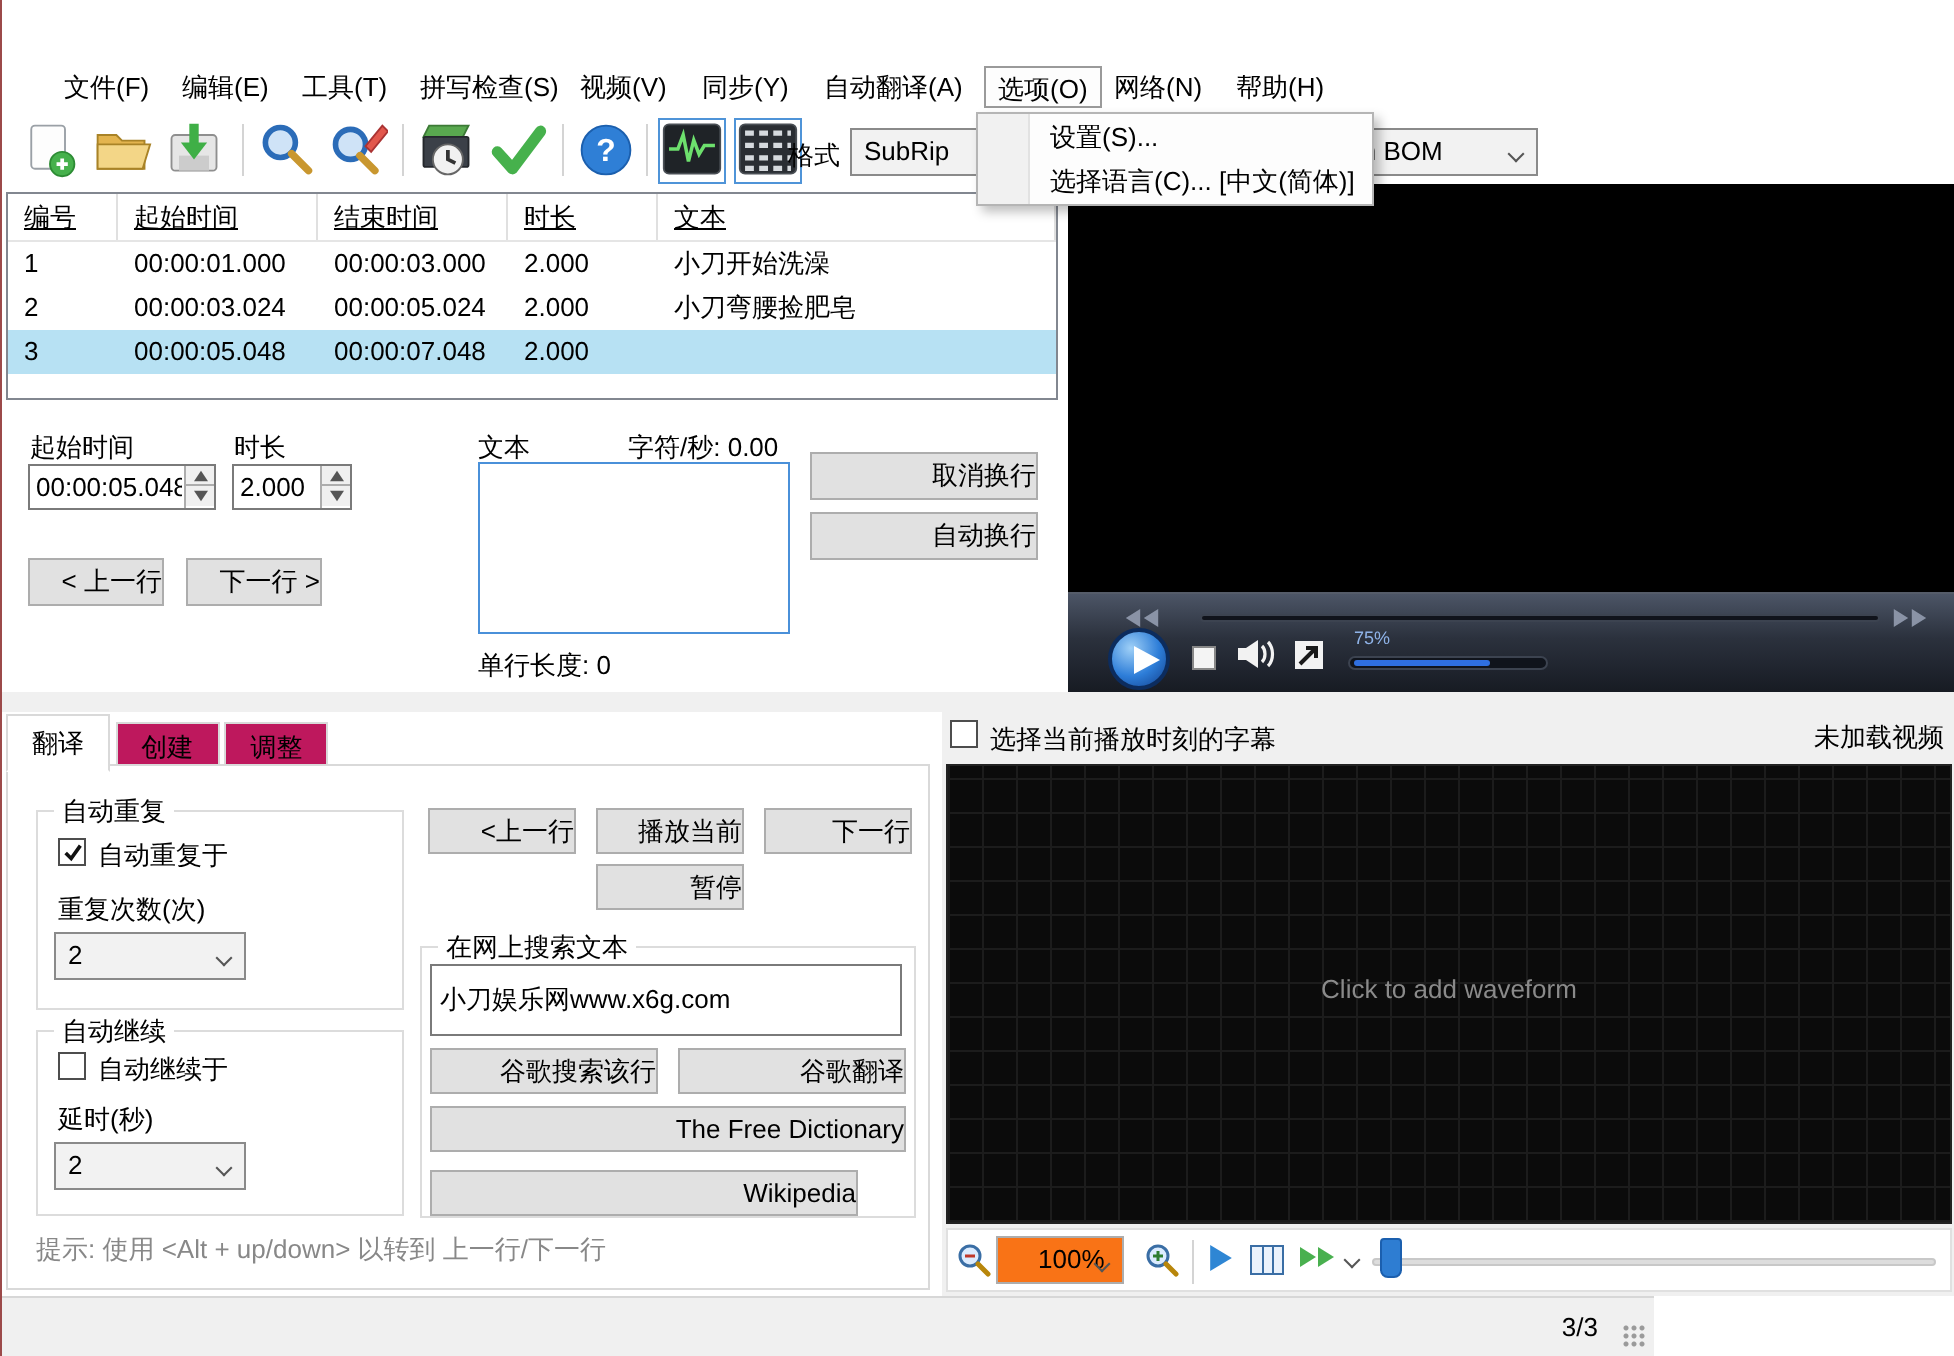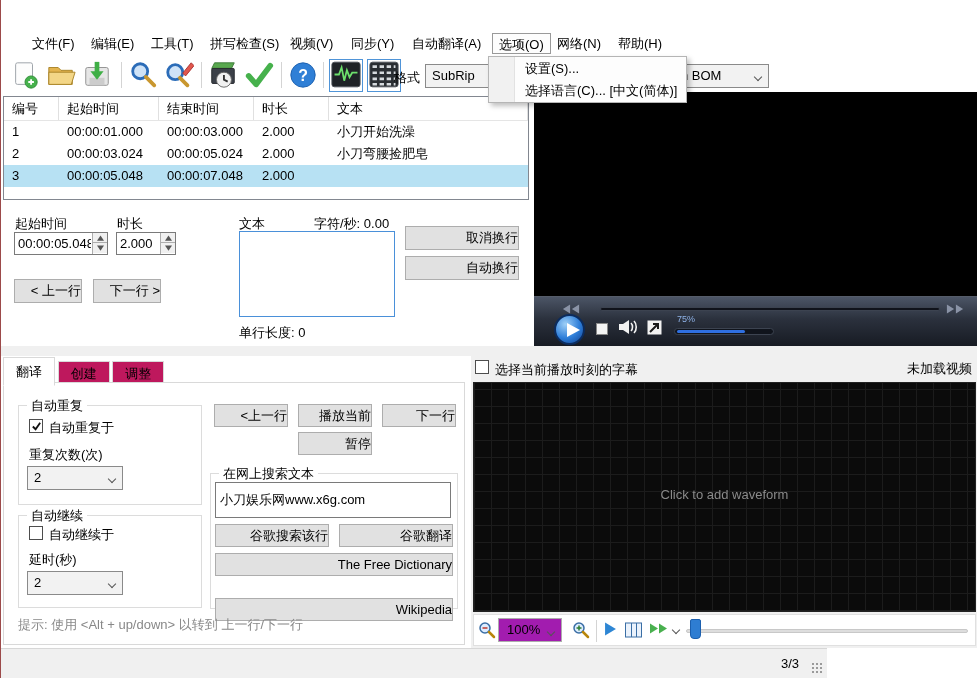--- a/index.html
+++ b/index.html
@@ -37,21 +37,21 @@
   #format-label { left:393px; top:13px; }
   .combo { border:1px solid #8a8a8a; background:#f2f2f2; height:24px; line-height:22px; font-size:13px; }
   #format-combo { left:424px; top:8px; width:130px; padding-left:6px; }
   #encoding-combo { left:576px; top:8px; width:192px; text-align:center; }
   .chev { position:absolute; right:7px; top:9px; width:6px; height:6px; border-right:1px solid #555; border-bottom:1px solid #555; transform:rotate(45deg); }
 
   
   #sub-table { left:2px; top:96px; width:526px; height:104px; border:1px solid #828790; background:#fff; font-size:13px; }
   .trow { display:grid; grid-template-columns:55px 100px 95px 75px 1fr; height:22px; line-height:22px; }
   #thead { height:24px; line-height:24px; border-bottom:1px solid #e5e5e5; }
-  #thead > div { border-right:1px solid #e0e0e0; padding-left:8px; }
+  #thead > div { border-right:1px solid #e0e0e0; padding-left:8px;text-decoration:underline; }
   .trow > div { padding-left:8px; overflow:hidden; white-space:nowrap; }
   .trow.selected { background:#b7e1f3; }
 
   
   #edit-panel { left:0; top:200px; width:530px; height:147px; background:#fff; }
   .lbl { font-size:13px; }
   .spin { border:1px solid #7a7a7a; background:#fff; height:23px; }
   .spin input { border:0; width:calc(100% - 16px); height:21px; font-size:13px; padding-left:3px; font-family:"Liberation Sans",sans-serif; }
   .spin-btns { position:absolute; right:0; top:0; width:15px; height:21px; border-left:1px solid #adadad; }
   .spin-btns div { height:10px; background:#f0f0f0; border-bottom:1px solid #adadad; text-align:center; }
@@ -94,21 +94,21 @@
                   padding:2px 4px; font-family:"Liberation Sans",sans-serif; background:#fff; vertical-align:top; }
 
   
   #wave-panel { left:470px; top:355px; width:507px; height:293px; background:#f0f0f0; }
   #wave-canvas { left:2px; top:27px; width:503px; height:230px; background:#0b0b0b; border:1px solid #222;
       background-image:repeating-linear-gradient(0deg,#1c1c1c 0 1px,transparent 1px 17px),
                        repeating-linear-gradient(90deg,#1c1c1c 0 1px,transparent 1px 17px); }
   #wave-hint { width:100%; top:104px; text-align:center; color:#8a8a8a; font-size:13px; }
   #no-video-label { right:6px; top:5px; font-size:13px; }
   #wave-controls { left:2px; top:259px; width:503px; height:32px; background:#fff; border:1px solid #e0e0e0; }
-  #zoom-combo { left:24px; top:3px; width:64px; height:24px; border:1px solid #adadad; background:#a21caf; line-height:22px; padding-left:8px; font-size:13px; }
+  #zoom-combo { left:24px; top:3px; width:64px; height:24px; border:1px solid #adadad; background:#f97316; line-height:22px; padding-left:20px; font-size:13px; }
   #slider-track { left:212px; top:14px; width:282px; height:4px; background:#ddd; border-radius:2px; border:1px solid #c8c8c8; }
   #slider-thumb { left:216px; top:4px; width:11px; height:20px; background:#2e7dd2; border:1px solid #1b5fae; border-radius:2px 2px 4px 4px; }
   .wc-icon { top:6px; } .wc-sep { top:5px; width:1px; height:22px; background:#d4d4d4; }
 
   
   #statusbar { left:0; top:648px; width:826px; height:30px; background:#f0f0f0; border-top:1px solid #d7d7d7; }
   #status-pos { right:28px; top:7px; font-size:13px; }
   #grip { right:4px; bottom:4px; width:12px; height:12px;
           background-image:radial-gradient(circle,#9a9a9a 1px,transparent 1.5px); background-size:4px 4px; }
 
@@ -361,21 +361,21 @@
     <button class="abs btn" style="left:294px;top:21px;width:74px;height:23px">播放当前</button>
     <button class="abs btn" style="left:378px;top:21px;width:74px;height:23px">下一行</button>
     <button class="abs btn" style="left:294px;top:49px;width:74px;height:23px">暂停</button>
 
     <div class="groupbox" style="left:206px;top:90px;width:248px;height:136px">
       <span class="group-title">在网上搜索文本</span>
       <input id="search-input" value="小刀娱乐网www.x6g.com" style="">
       <button class="btn" style="position:absolute;left:4px;top:50px;width:114px;height:23px">谷歌搜索该行</button>
       <button class="btn" style="position:absolute;left:128px;top:50px;width:114px;height:23px">谷歌翻译</button>
       <button class="btn" style="position:absolute;left:4px;top:79px;width:238px;height:23px">The Free Dictionary</button>
-      <button class="btn" style="position:absolute;left:4px;top:124px;width:238px;height:23px">Wikipedia</button>
+      <button class="btn" style="position:absolute;left:4px;top:111px;width:214px;height:23px">Wikipedia</button>
     </div>
 
     <div id="hint-text" class="abs">提示: 使用 &lt;Alt + up/down&gt; 以转到 上一行/下一行</div>
   </div>
 
   <div id="wave-panel" class="abs">
     <div class="checkbox" style="left:4px;top:5px"></div>
     <span class="cb-label" style="left:24px;top:6px">选择当前播放时刻的字幕</span>
     <span id="no-video-label" class="abs">未加载视频</span>
     <div id="wave-canvas" class="abs">

